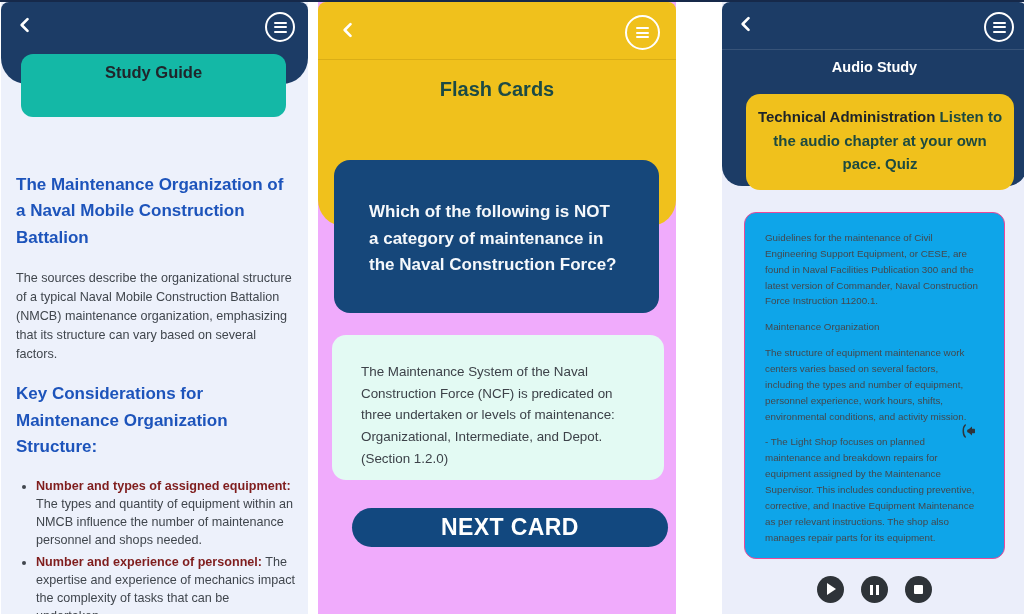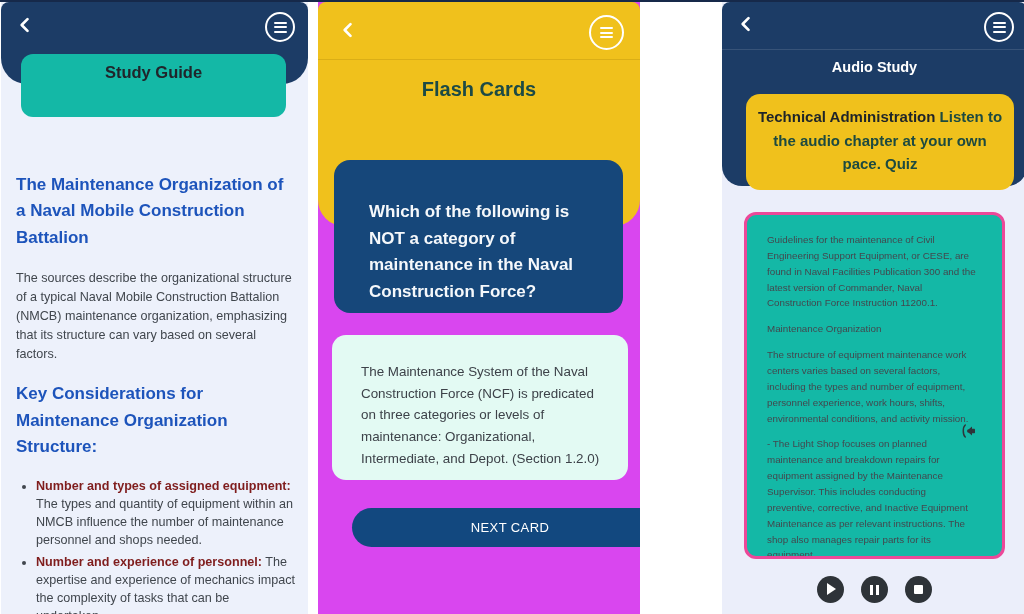--- a/index.html
+++ b/index.html
@@ -6,21 +6,21 @@
   html,body { width:1024px; height:614px; overflow:hidden; }
   body {
     font-family:"Liberation Sans", sans-serif;
     background:#ffffff;
     position:relative;
   }
   .top-border { position:absolute; top:0; left:0; right:0; height:2px; background:#16294a; }
 
   .panel { position:absolute; top:2px; height:612px; overflow:hidden; }
   #panel-study  { left:1px;  width:307px; background:#edf1fb; }
-  #panel-flash  { left:318px; width:322px; background:#d946ef; }
+  #panel-flash  { left:318px; width:358px; background:#f0abfc; }
   #panel-audio  { left:722px; width:305px; background:#ebeefa; }
 
   
   .navy-head { position:absolute; top:0; left:0; right:0; background:#1c3c66;
                border-radius:8px 8px 26px 26px; }
   .chev { position:absolute; width:20px; height:20px; cursor:pointer; }
   .burger { position:absolute; border:2px solid #fff; border-radius:50%;
             display:flex; flex-direction:column; align-items:center; justify-content:center;
             gap:2.5px; cursor:pointer; }
   .burger i { display:block; width:13px; height:2px; background:#fff; border-radius:1px; }
@@ -49,37 +49,37 @@
   .fc-title { position:absolute; top:76px; left:0; right:0; text-align:center;
               font-size:20px; font-weight:bold; color:#1c4a45; }
   .fc-question { position:absolute; top:158px; left:16px; right:17px; height:153px; z-index:2;
                  background:#16477a; border-radius:16px; padding:39px 36px 0 35px; }
   .fc-question p { color:#f5f8fb; font-size:17px; font-weight:bold; line-height:1.57; }
   .fc-answer { position:absolute; top:333px; left:14px; right:12px; height:145px;
                background:#e3faf3; border-radius:14px; padding:26px 28px 0 29px; }
   .fc-answer p { color:#3d4249; font-size:13.4px; line-height:1.62; }
   .fc-next { position:absolute; top:506px; left:34px; width:316px; height:39px;
              background:#12487f; border:none; border-radius:20px; color:#fff;
-             font-family:"Liberation Sans", sans-serif; font-size:13px; font-weight:normal;
+             font-family:"Liberation Sans", sans-serif; font-size:23px; font-weight:bold;
              letter-spacing:0.4px; cursor:pointer;text-align:center; }
 
   
   #panel-audio .navy-head { height:184px; border-radius:8px 8px 20px 20px; }
   .au-sep { position:absolute; top:47px; left:0; right:0; height:1px; background:rgba(255,255,255,0.12); }
   #panel-audio .chev { left:14px; top:12px; }
   #panel-audio .burger { right:13px; top:10px; width:30px; height:30px; }
   .au-title { position:absolute; top:57px; left:0; right:0; text-align:center;
               font-size:14.5px; font-weight:bold; color:#ffffff; }
   .au-card { position:absolute; top:92px; left:24px; right:13px; height:96px; z-index:2;
              background:#f0c11c; border-radius:14px; text-align:center; padding:11px 10px 0 10px;
              font-size:15px; font-weight:bold; line-height:1.57; }
   .au-card .h { color:#1e2429; }
   .au-card .s { color:#1d4a40; }
   .au-text { position:absolute; top:210px; left:22px; width:261px; height:347px;
-             background:#14b8a6; border:3px solid #ec4899; border-radius:12px;
+             background:#0ea5e9; border:1px solid #ec4899; border-radius:12px;
              padding:17px 26px 0 20px; overflow:hidden; }
   .au-text p { font-size:9.8px; line-height:1.62; color:#43484e; margin-bottom:10px; }
   .speaker { position:absolute; left:238px; top:420px; z-index:3; }
   .au-controls { position:absolute; bottom:11px; left:0; right:0;
                  display:flex; justify-content:center; gap:17px; }
   .ctl { width:27px; height:27px; border-radius:50%; background:#2e3338; border:none;
          position:relative; cursor:pointer; }
   .ic-play { position:absolute; left:10px; top:7px; width:0; height:0;
              border-left:9px solid #fff; border-top:6.5px solid transparent; border-bottom:6.5px solid transparent; }
   .ic-pause { position:absolute; left:9px; top:8.5px; display:flex; gap:3px; }
@@ -133,21 +133,21 @@
         <i></i>
         <i></i>
         <i></i>
       </div>
     <div class="fc-title">Flash Cards</div>
   </div>
   <div class="fc-question">
     <p>Which of the following is NOT a category of maintenance in the Naval Construction Force?</p>
   </div>
   <div class="fc-answer">
-    <p>The Maintenance System of the Naval Construction Force (NCF) is predicated on three categories or levels of maintenance: Organizational, Intermediate, and Depot. (Section 1.2.0)</p>
+    <p>The Maintenance System of the Naval Construction Force (NCF) is predicated on three undertaken or levels of maintenance: Organizational, Intermediate, and Depot. (Section 1.2.0)</p>
   </div>
   <button class="fc-next">NEXT CARD</button>
 </div>
 
 <div class="panel" id="panel-audio">
   <div class="navy-head">
     <div class="au-sep"></div>
     <svg class="chev" viewBox="0 0 24 24">
       <path d="M15 5 L8 12 L15 19" stroke="#ffffff" stroke-width="3.2" fill="none" stroke-linecap="round" stroke-linejoin="round"></path>
     </svg>

